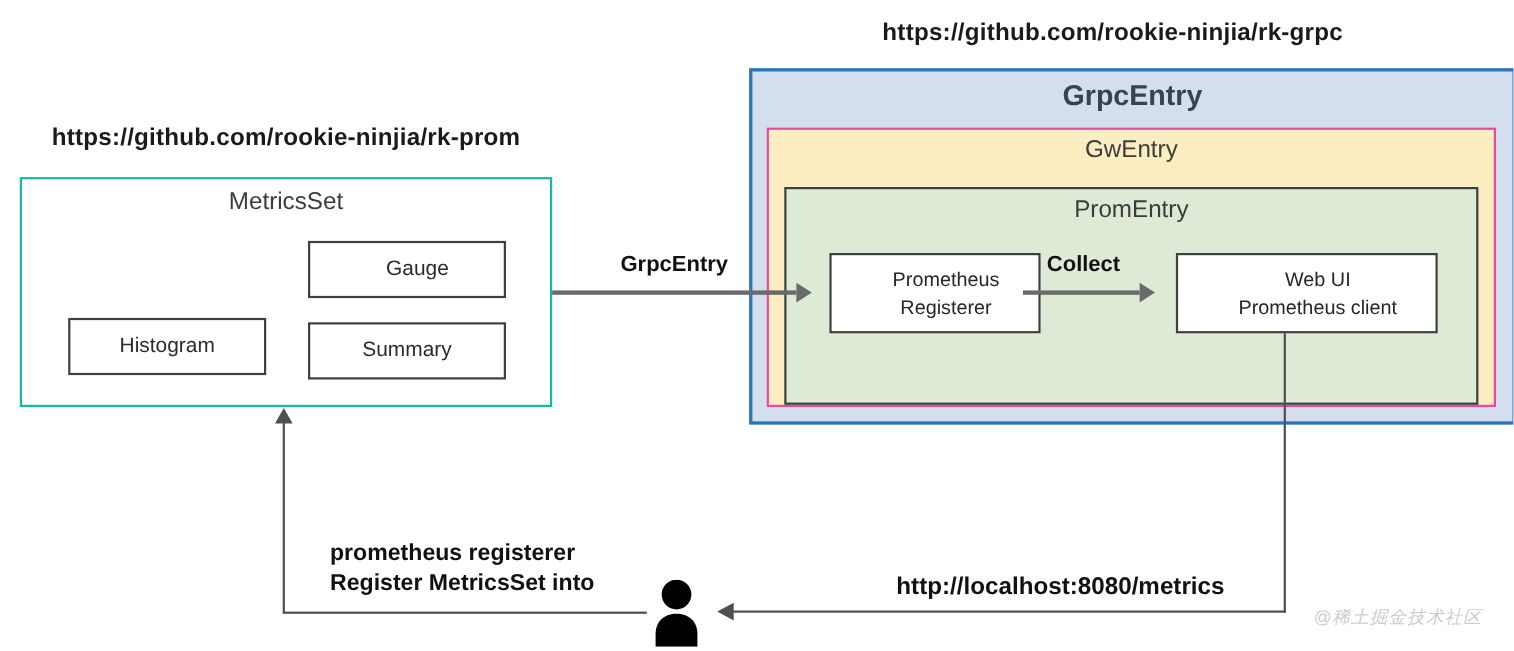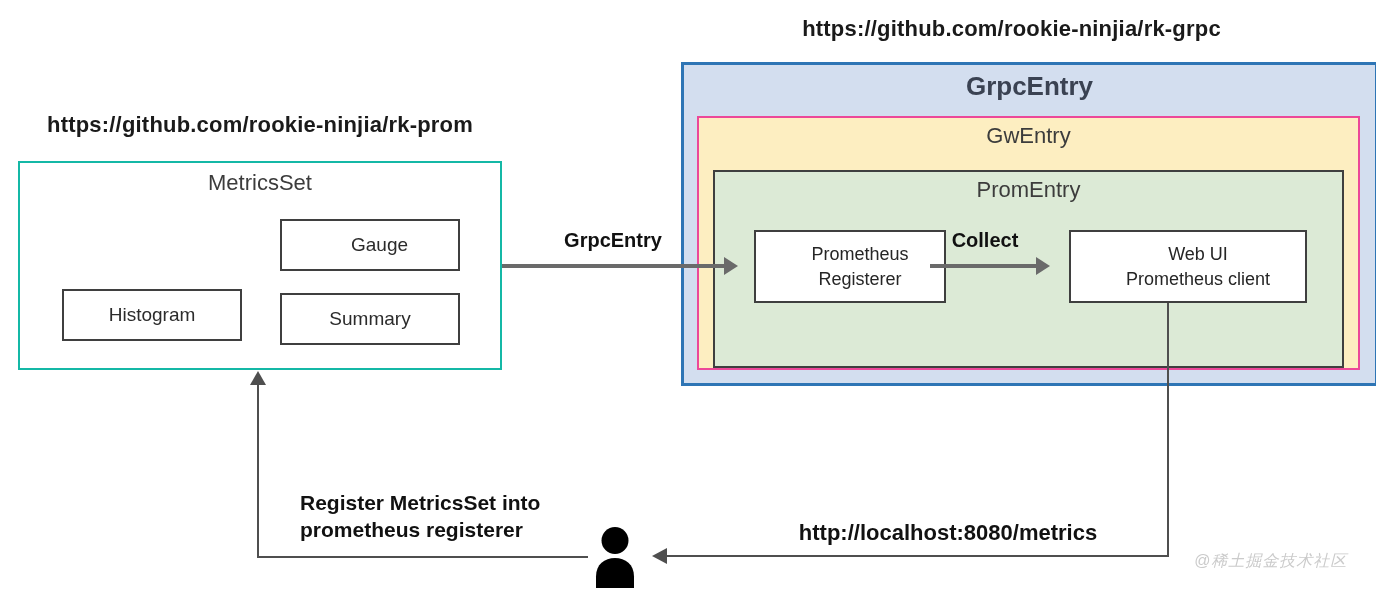--- a/index.html
+++ b/index.html
@@ -129,21 +129,21 @@
 
   .arrow-label {
     position: absolute;
     text-align: center;
     font-size: 20px;
     font-weight: bold;
     color: #111111;
   }
   .endpoint-label {
     position: absolute;
-    left: 768px; top: 520px; width: 360px;
+    left: 784px; top: 520px; width: 360px;
     text-align: center;
     font-size: 22px; font-weight: bold;
     color: #111111;
   }
   .action-label {
     position: absolute;
     left: 300px; top: 489px;
     font-size: 21px; font-weight: bold;
     line-height: 27px;
     color: #111111;
@@ -207,22 +207,22 @@
 
   <div class="vline-thin" style="left:1167px; top:303px; height:254px;"></div>
   <div class="hline-thin" style="left:666px; top:555px; width:503px;"></div>
   <div class="head-left-thin" style="left:652px; top:548px;"></div>
   <div class="endpoint-label">http://localhost:8080/metrics</div>
 
   <div class="hline-thin" style="left:258px; top:556px; width:330px;"></div>
   <div class="vline-thin" style="left:257px; top:384px; height:174px;"></div>
   <div class="head-up-thin" style="left:250px; top:371px;"></div>
   <div class="action-label">
+    <span>prometheus registerer</span>
     <span>Register MetricsSet into</span>
-    <span>prometheus registerer</span>
   </div>
 
   <div class="person">
     <svg viewBox="0 0 52 61" xmlns="http://www.w3.org/2000/svg" aria-hidden="true">
       <circle cx="26" cy="13.5" r="13.5"></circle>
       <path d="M7 61 L7 49.5 C7 37.5 15.5 31 26 31 C36.5 31 45 37.5 45 49.5 L45 61 Q45 61 43 61 L9 61 Q7 61 7 61 Z"></path>
     </svg>
   </div>
 
   <div class="watermark">@稀土掘金技术社区</div>

